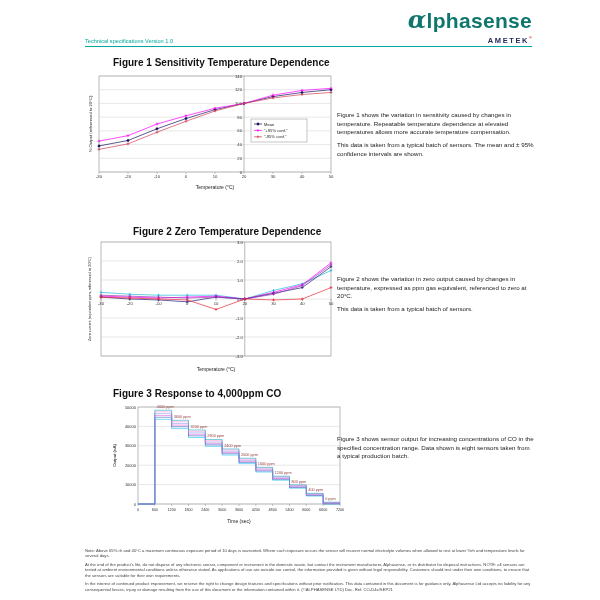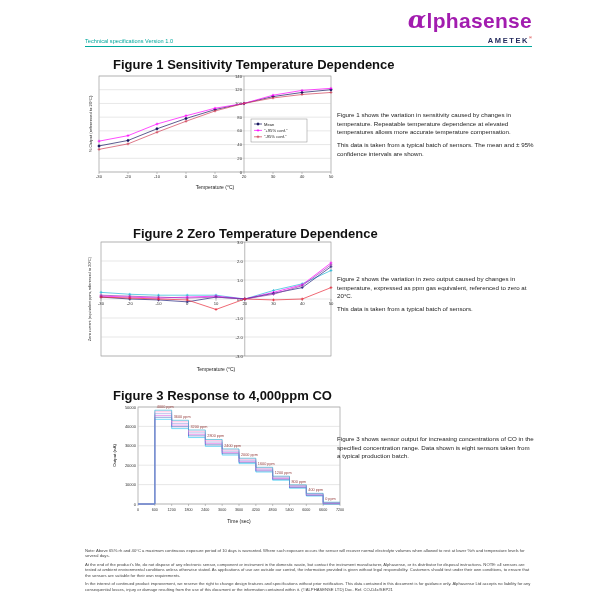--- a/index.html
+++ b/index.html
@@ -1,25 +1,25 @@
 <!DOCTYPE html>
 <html><head>
 <meta charset="utf-8">
 <style>
   html,body{margin:0;padding:0;background:#e8e8e8;}
   .page{position:relative;width:600px;height:600px;background:#ffffff;overflow:hidden;
         font-family:"Liberation Sans",sans-serif;color:#222;}
   .abs{position:absolute;}
   .doc-label{left:85px;top:38px;font-size:5.6px;color:#00a89d;}
   .rule{left:85px;top:46px;width:447px;height:1px;background:#00a89d;}
-  .brand{right:68px;top:8px;font-size:21px;font-weight:bold;color:#a21caf;letter-spacing:.3px;line-height:1;}
+  .brand{right:68px;top:8px;font-size:21px;font-weight:bold;color:#0f766e;letter-spacing:.3px;line-height:1;}
   .brand .alpha{font-family:"DejaVu Serif",serif;font-style:italic;font-size:24px;font-weight:bold;}
   .ametek{right:68px;top:35px;font-size:7.5px;font-weight:bold;color:#252c5e;letter-spacing:1.6px;}
   .ametek sup{color:#d22f2f;font-size:4px;letter-spacing:0;}
-  .fig-heading{font-size:13px;font-weight:bold;color:#111;}
+  .fig-heading{font-size:10px;font-weight:bold;color:#111;}
   .h1{left:113px;top:57px;} .h2{left:113px;top:226px;margin-left:20px;} .h3{left:113px;top:388px;}
   .desc{width:197px;font-size:6.2px;line-height:1.4;color:#222;}
   .desc p{margin:0 0 4px 0;}
   .t1{left:337px;top:111px;} .t2{left:337px;top:275px;} .t3{left:337px;top:435px;}
   .c1{left:85px;top:72px;} .c2{left:85px;top:237px;} .c3{left:108px;top:402px;}
   .footer{left:85px;top:548px;width:447px;font-size:4.2px;line-height:1.3;color:#454545;}
   .footer p{margin:0 0 3px 0;}
   svg{display:block;}
 </style>
 </head>

